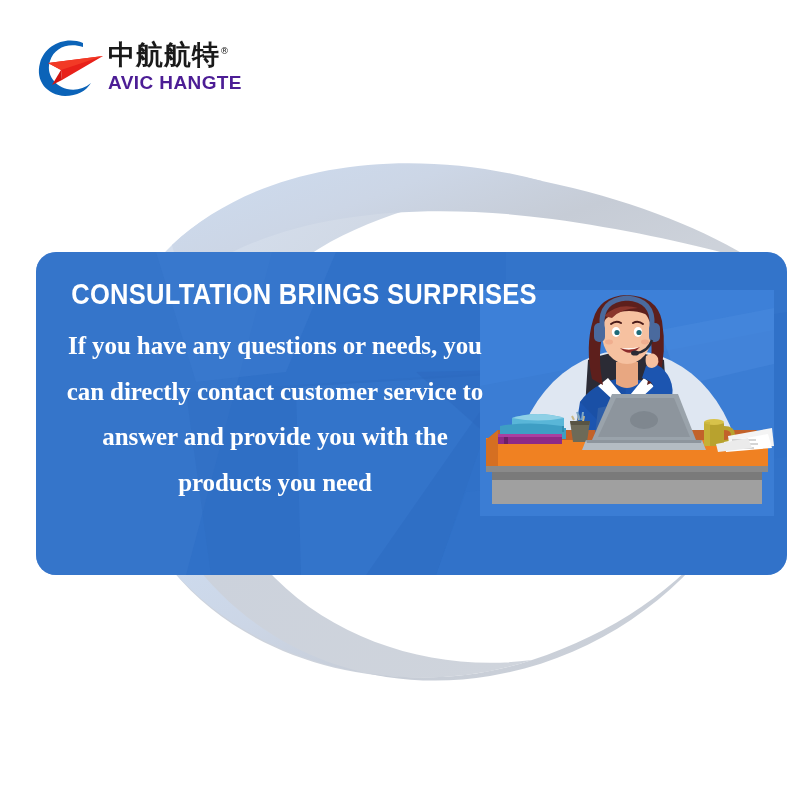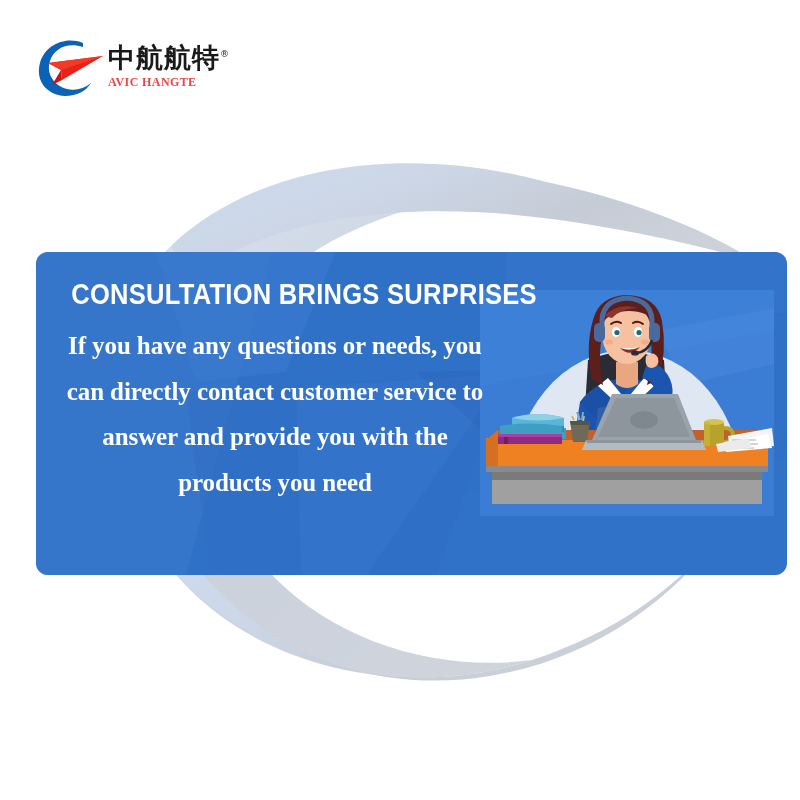--- a/index.html
+++ b/index.html
@@ -67,36 +67,36 @@
     white-space: nowrap;
   }
   .logo-reg {
     font-size: 9px;
     vertical-align: super;
     font-weight: 400;
     color: #1a1a1a;
   }
   .logo-en {
     margin-top: 5px;
-    font-family: Liberation Serif, serif;
-    font-size: 12px;
+    font-family: Liberation Sans, sans-serif;
+    font-size: 19px;
     font-weight: 700;
-    color: #ef4444;
+    color: #4c1d95;
     letter-spacing: 0.4px;
     white-space: nowrap;
   }
 
   
   .card {
     position: absolute;
     left: 24px;
     top: 252px;
     width: 751px;
     height: 323px;
-    border-radius: 12px;
+    border-radius: 20px;
     background: #3071c8;
     overflow: hidden;
   }
   .card-bg-art {
     position: absolute;
     left: 0; top: 0;
     width: 751px;
     height: 323px;
     pointer-events: none;
   }

